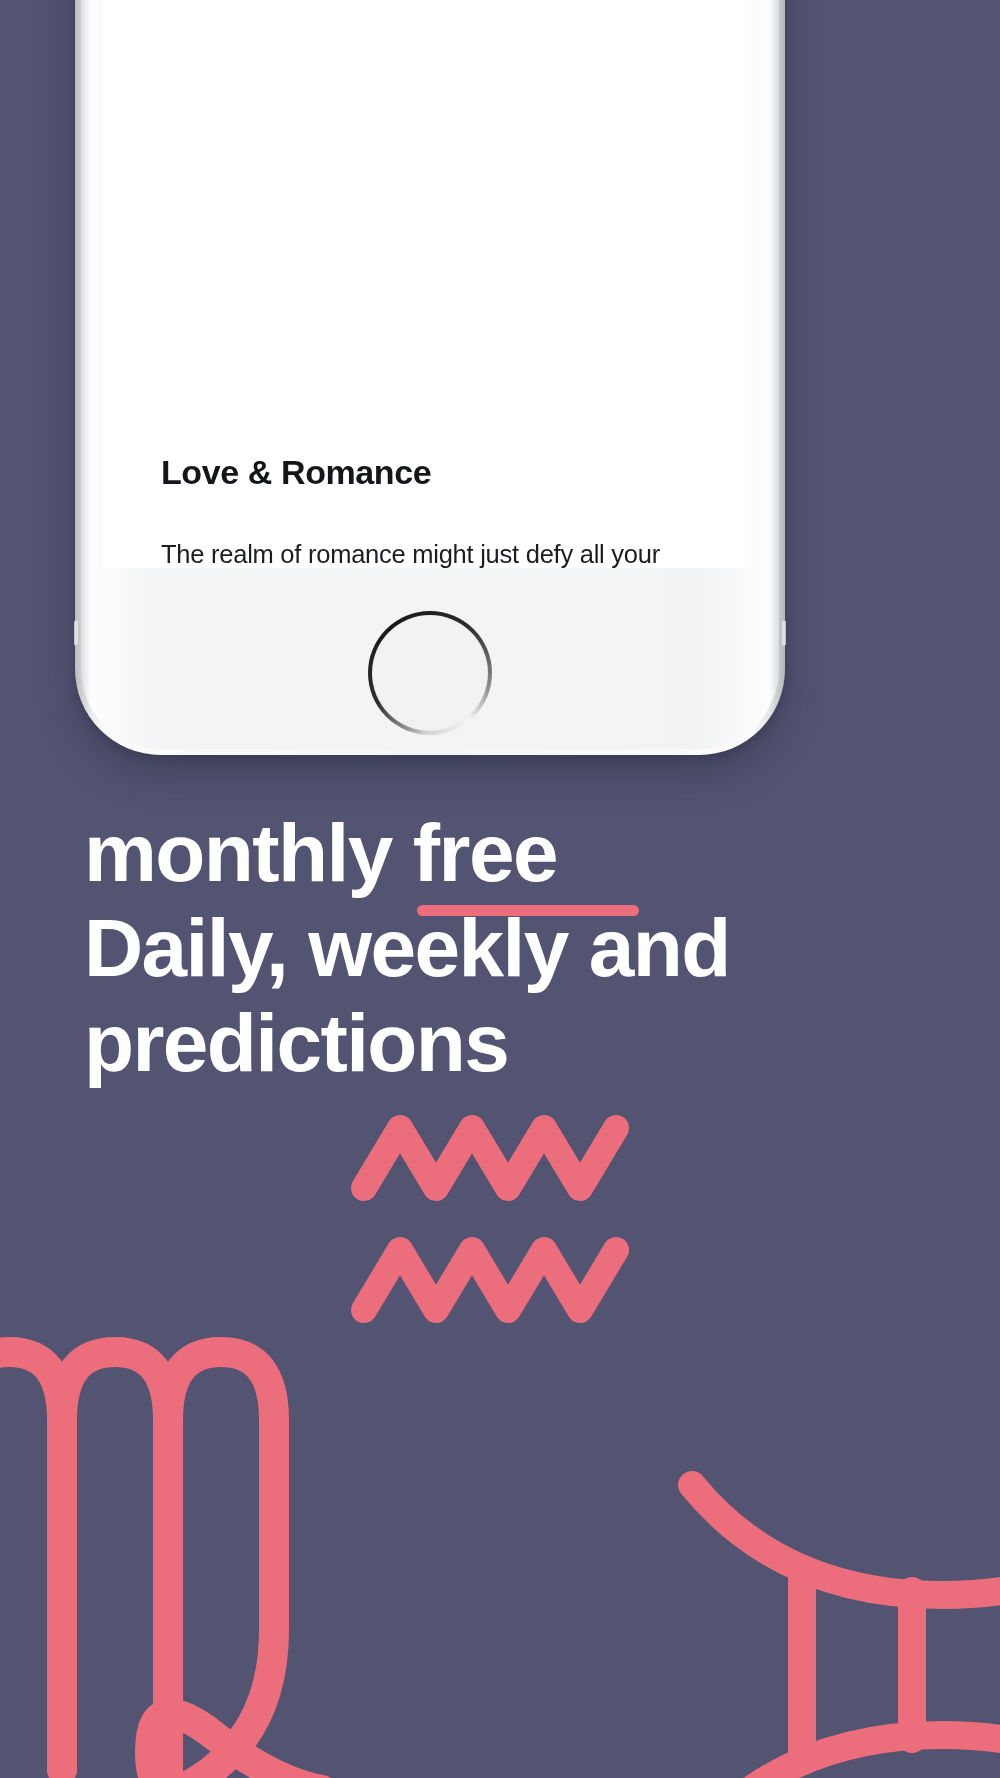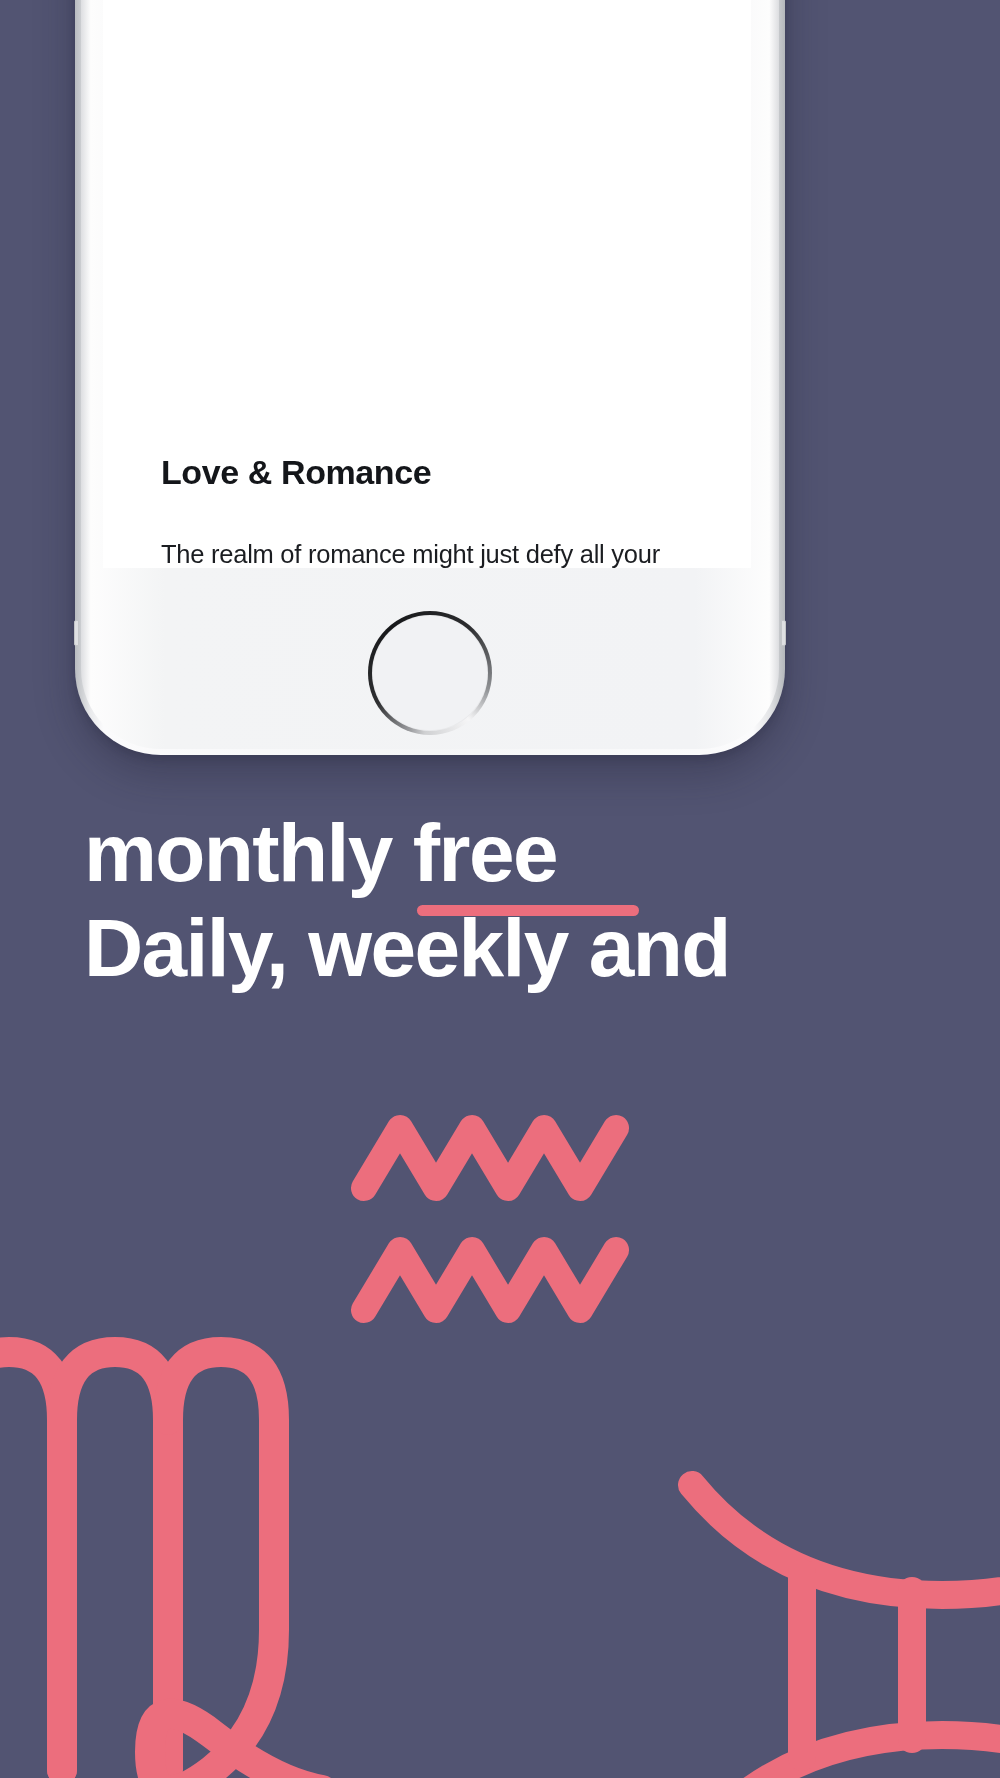--- a/index.html
+++ b/index.html
@@ -127,20 +127,21 @@
     </div>
 
     <div id="home-button"></div>
   </div>
 
   <div id="headline">
     <div>
       <span>monthly </span><span class="u-wrap"><span>free</span><span id="underline"></span></span>
     </div>
     <div>Daily, weekly and</div>
+    <div>predictions</div>
   </div>
 
   <svg class="zodiac" id="zodiac-virgo" width="470" height="520" viewBox="0 0 470 520" fill="none">
     <g stroke="#ec6e7d" stroke-width="30" stroke-linecap="round" stroke-linejoin="round" fill="none">
       <path d="M22 470 V120 q0 -68 53 -68 q53 0 53 68 V470"></path>
       <path d="M128 470 V120 q0 -68 53 -68 q53 0 53 68 V470"></path>
       <path d="M234 120 q0 -68 53 -68 q53 0 53 68 V330 q0 92 -62 140 q-62 48 -62 -18 q0 -66 62 -18 q62 48 110 56"></path>
     </g>
   </svg>
 

